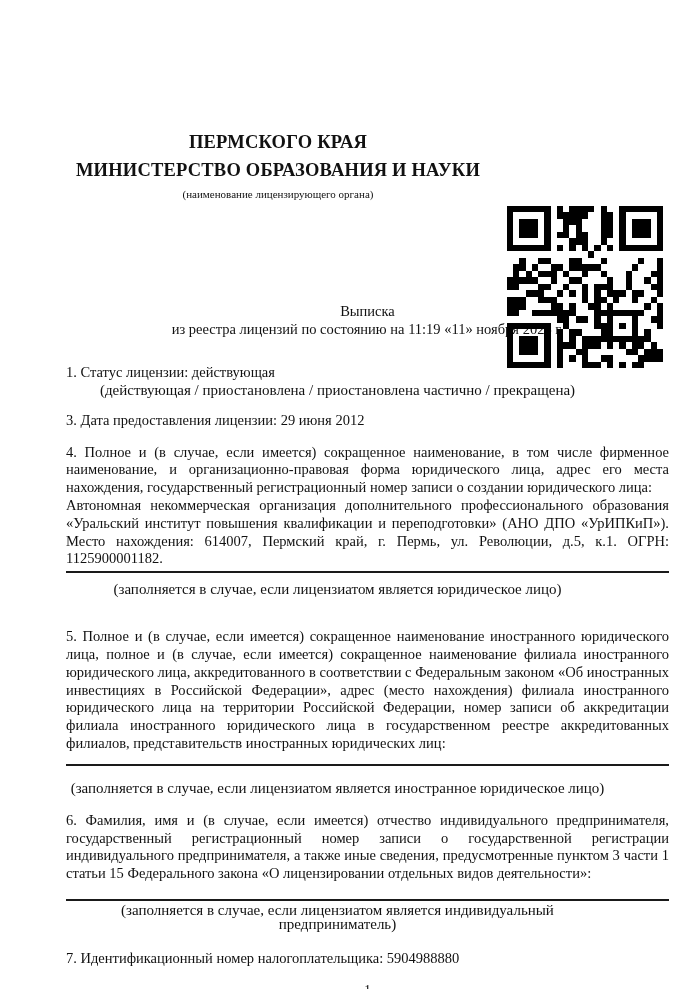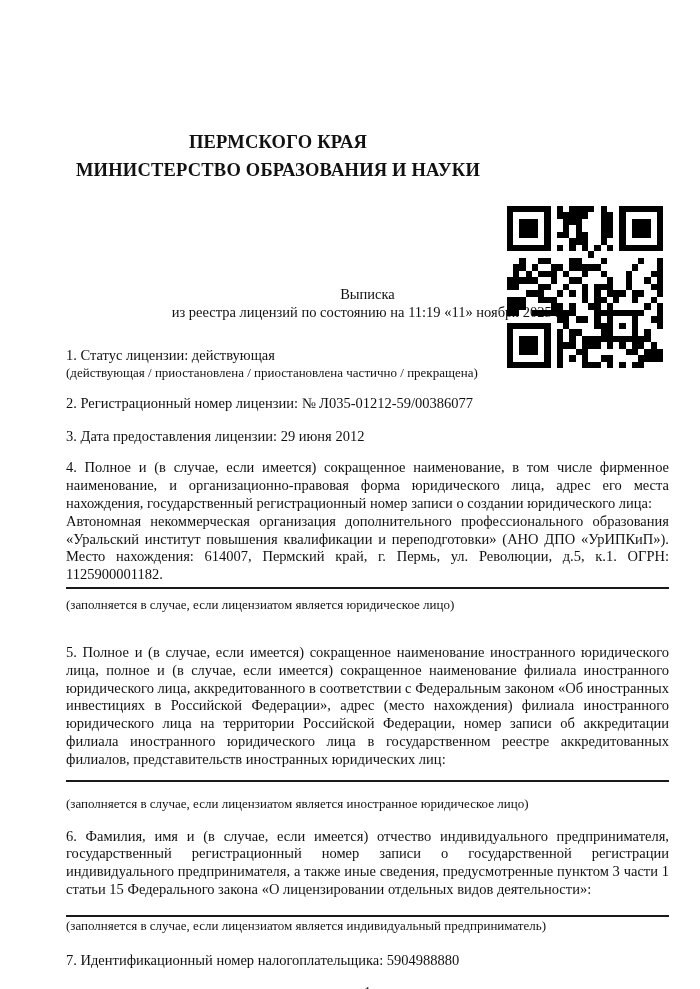--- a/index.html
+++ b/index.html
@@ -49,23 +49,23 @@
     line-height: 18px;
   }
   
   .item {
     font-size: 14.5px;
     line-height: 17.8px;
     font-family: Liberation Serif, serif;
   }
   .justify { text-align: justify; }
   .small-caption {
-    font-size: 13px;
+    font-size: 15px;
     line-height: 14px;
-    text-align: left;
+    text-align: center;
     padding-right: 60px; 
   }
   .rule {
     border-top: 2px solid #1a1a1a;
     height: 0;
     width: 100%;
   }
   .mt-item1   { margin-top: 26px; }
   .mt-cap1    { margin-top: 1px;  }
   .mt-item2   { margin-top: 15px; }
@@ -411,31 +411,31 @@
         <rect x="16" y="24" width="1" height="1" fill="#000000"></rect>
         <rect x="18" y="24" width="1" height="1" fill="#000000"></rect>
         <rect x="20" y="24" width="1" height="1" fill="#000000"></rect>
         <rect x="21" y="24" width="1" height="1" fill="#000000"></rect>
       </svg>
   </div>
 
   <div class="header-left">
     <div class="ministry-title">ПЕРМСКОГО КРАЯ</div>
     <div class="ministry-title">МИНИСТЕРСТВО ОБРАЗОВАНИЯ И НАУКИ</div>
+    <div class="header-caption">(наименование лицензирующего органа)</div>
   </div>
 
   <div class="doc-title">
     <div>Выписка</div>
     <div>из реестра лицензий по состоянию на 11:19 «11» ноября 2025 г.</div>
   </div>
 
   <div class="item mt-item1">1. Статус лицензии: действующая</div>
   <div class="small-caption mt-cap1">(действующая / приостановлена / приостановлена частично / прекращена)</div>
 
-  <div class="item mt-item2">2. Регистрационный номер лицензии: № Л035-01212-59/00386077</div>
 
   <div class="item mt-item3">3. Дата предоставления лицензии: 29 июня 2012</div>
 
   <div class="mt-para4">
     <div class="item justify">4. Полное и (в случае, если имеется) сокращенное наименование, в том числе фирменное наименование, и организационно-правовая форма юридического лица, адрес его места нахождения, государственный регистрационный номер записи о создании юридического лица:</div>
     <div class="item justify">Автономная некоммерческая организация дополнительного профессионального образования «Уральский институт повышения квалификации и переподготовки» (АНО ДПО «УрИПКиП»). Место нахождения: 614007, Пермский край, г. Пермь, ул. Революции, д.5, к.1. ОГРН: 1125900001182.</div>
   </div>
   <div class="rule mt-rule4"></div>
   <div class="small-caption mt-cap4">(заполняется в случае, если лицензиатом является юридическое лицо)</div>
 

